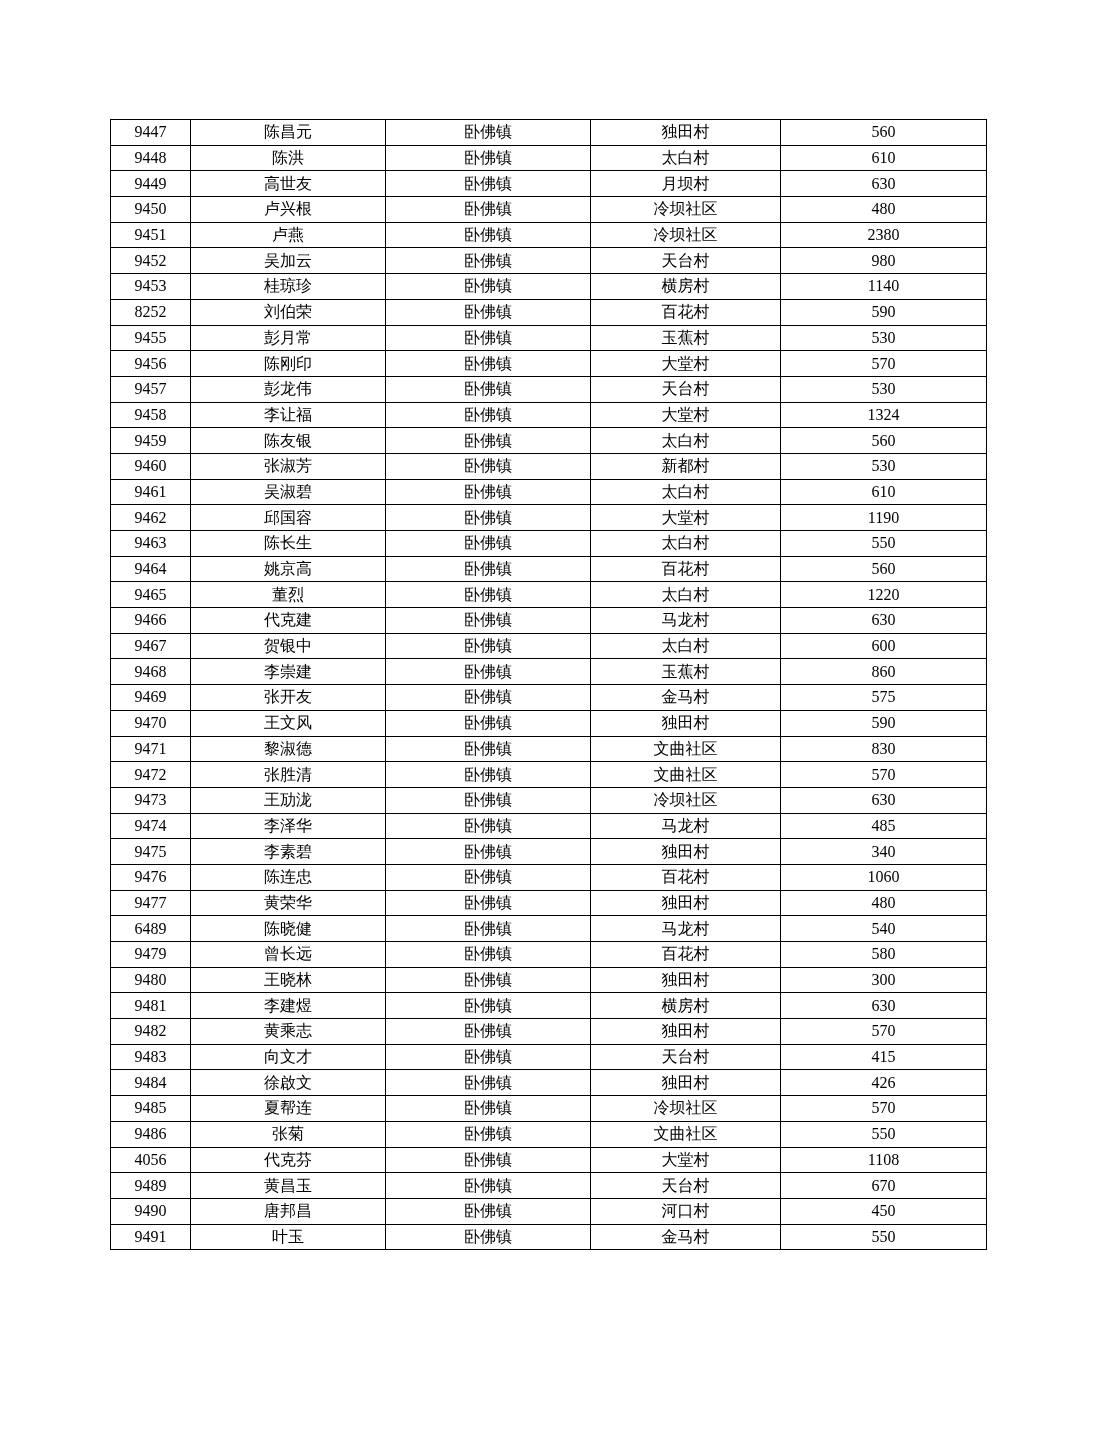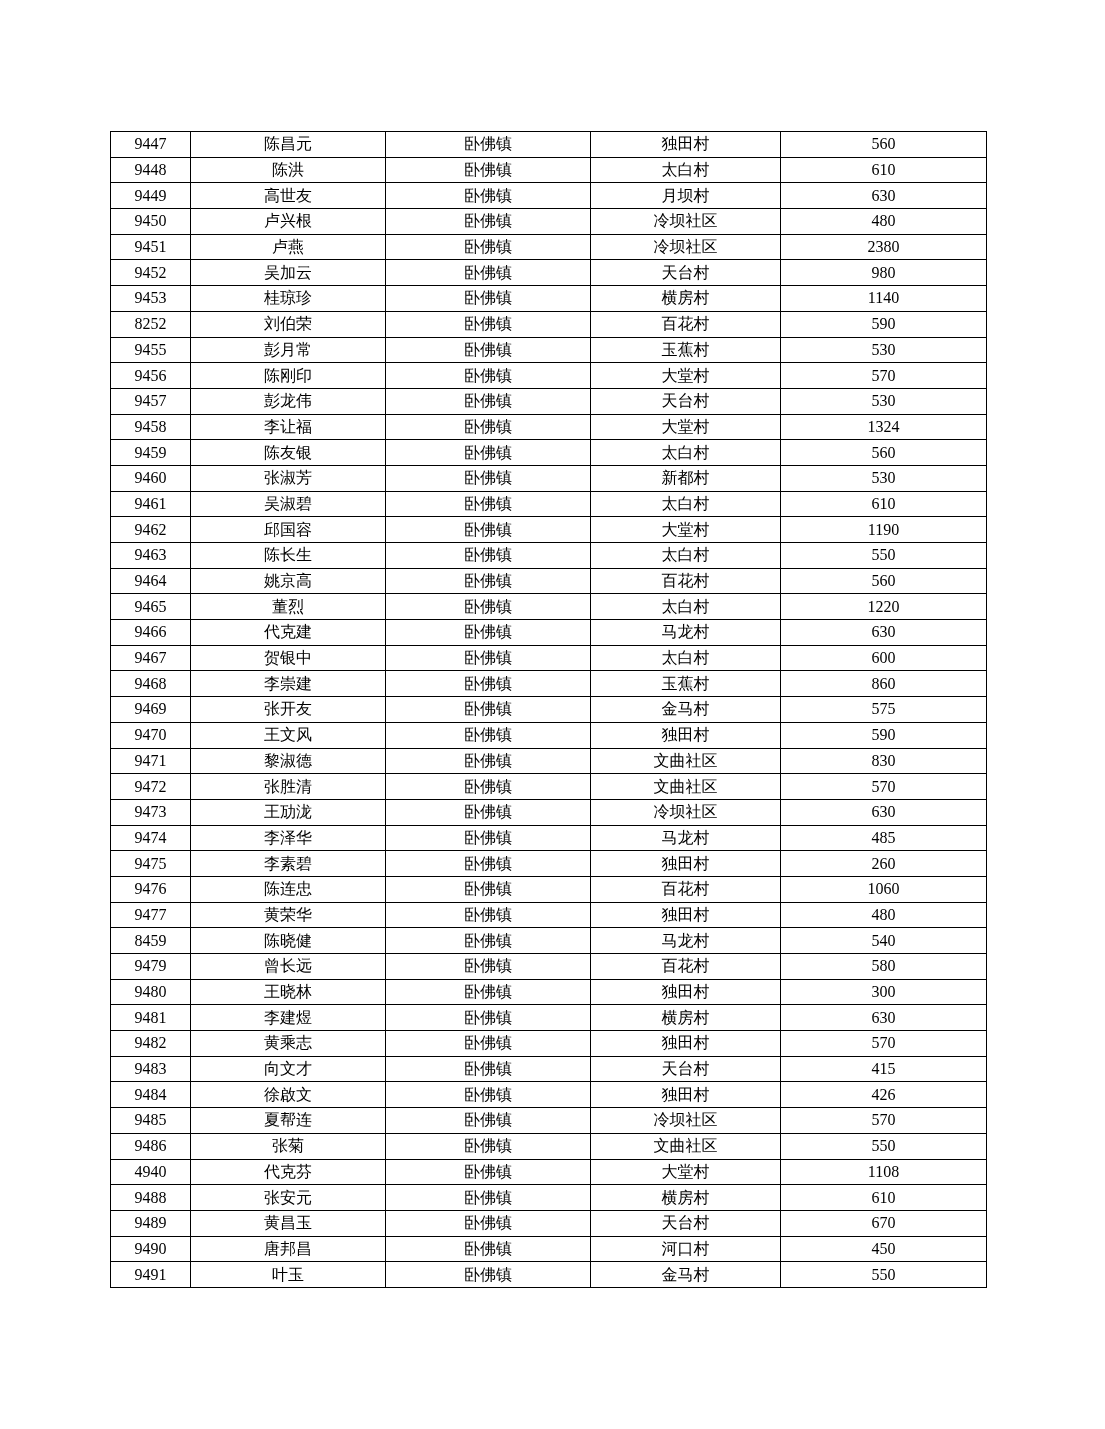--- a/index.html
+++ b/index.html
@@ -12,21 +12,21 @@
     width: 1105px;
     height: 1429px;
     background: #ffffff;
     font-family: "Liberation Serif", "DejaVu Serif", serif;
     color: #000000;
     overflow: hidden;
   }
   table.roster {
     position: absolute;
     left: 110px;
-    top: 131px;
+    top: 119px;
     width: 876px;
     border-collapse: collapse;
     table-layout: fixed;
   }
   table.roster td {
     border: 1px solid #000000;
     height: 24.7px;
     padding: 0 2px;
     text-align: center;
     vertical-align: middle;
@@ -248,38 +248,38 @@
           <td>李泽华</td>
           <td>卧佛镇</td>
           <td>马龙村</td>
           <td>485</td>
         </tr>
         <tr>
           <td>9475</td>
           <td>李素碧</td>
           <td>卧佛镇</td>
           <td>独田村</td>
-          <td>260</td>
+          <td>340</td>
         </tr>
         <tr>
           <td>9476</td>
           <td>陈连忠</td>
           <td>卧佛镇</td>
           <td>百花村</td>
           <td>1060</td>
         </tr>
         <tr>
           <td>9477</td>
           <td>黄荣华</td>
           <td>卧佛镇</td>
           <td>独田村</td>
           <td>480</td>
         </tr>
         <tr>
-          <td>8459</td>
+          <td>6489</td>
           <td>陈晓健</td>
           <td>卧佛镇</td>
           <td>马龙村</td>
           <td>540</td>
         </tr>
         <tr>
           <td>9479</td>
           <td>曾长远</td>
           <td>卧佛镇</td>
           <td>百花村</td>
@@ -328,32 +328,25 @@
           <td>570</td>
         </tr>
         <tr>
           <td>9486</td>
           <td>张菊</td>
           <td>卧佛镇</td>
           <td>文曲社区</td>
           <td>550</td>
         </tr>
         <tr>
-          <td>4940</td>
+          <td>4056</td>
           <td>代克芬</td>
           <td>卧佛镇</td>
           <td>大堂村</td>
           <td>1108</td>
-        </tr>
-        <tr>
-          <td>9488</td>
-          <td>张安元</td>
-          <td>卧佛镇</td>
-          <td>横房村</td>
-          <td>610</td>
         </tr>
         <tr>
           <td>9489</td>
           <td>黄昌玉</td>
           <td>卧佛镇</td>
           <td>天台村</td>
           <td>670</td>
         </tr>
         <tr>
           <td>9490</td>

